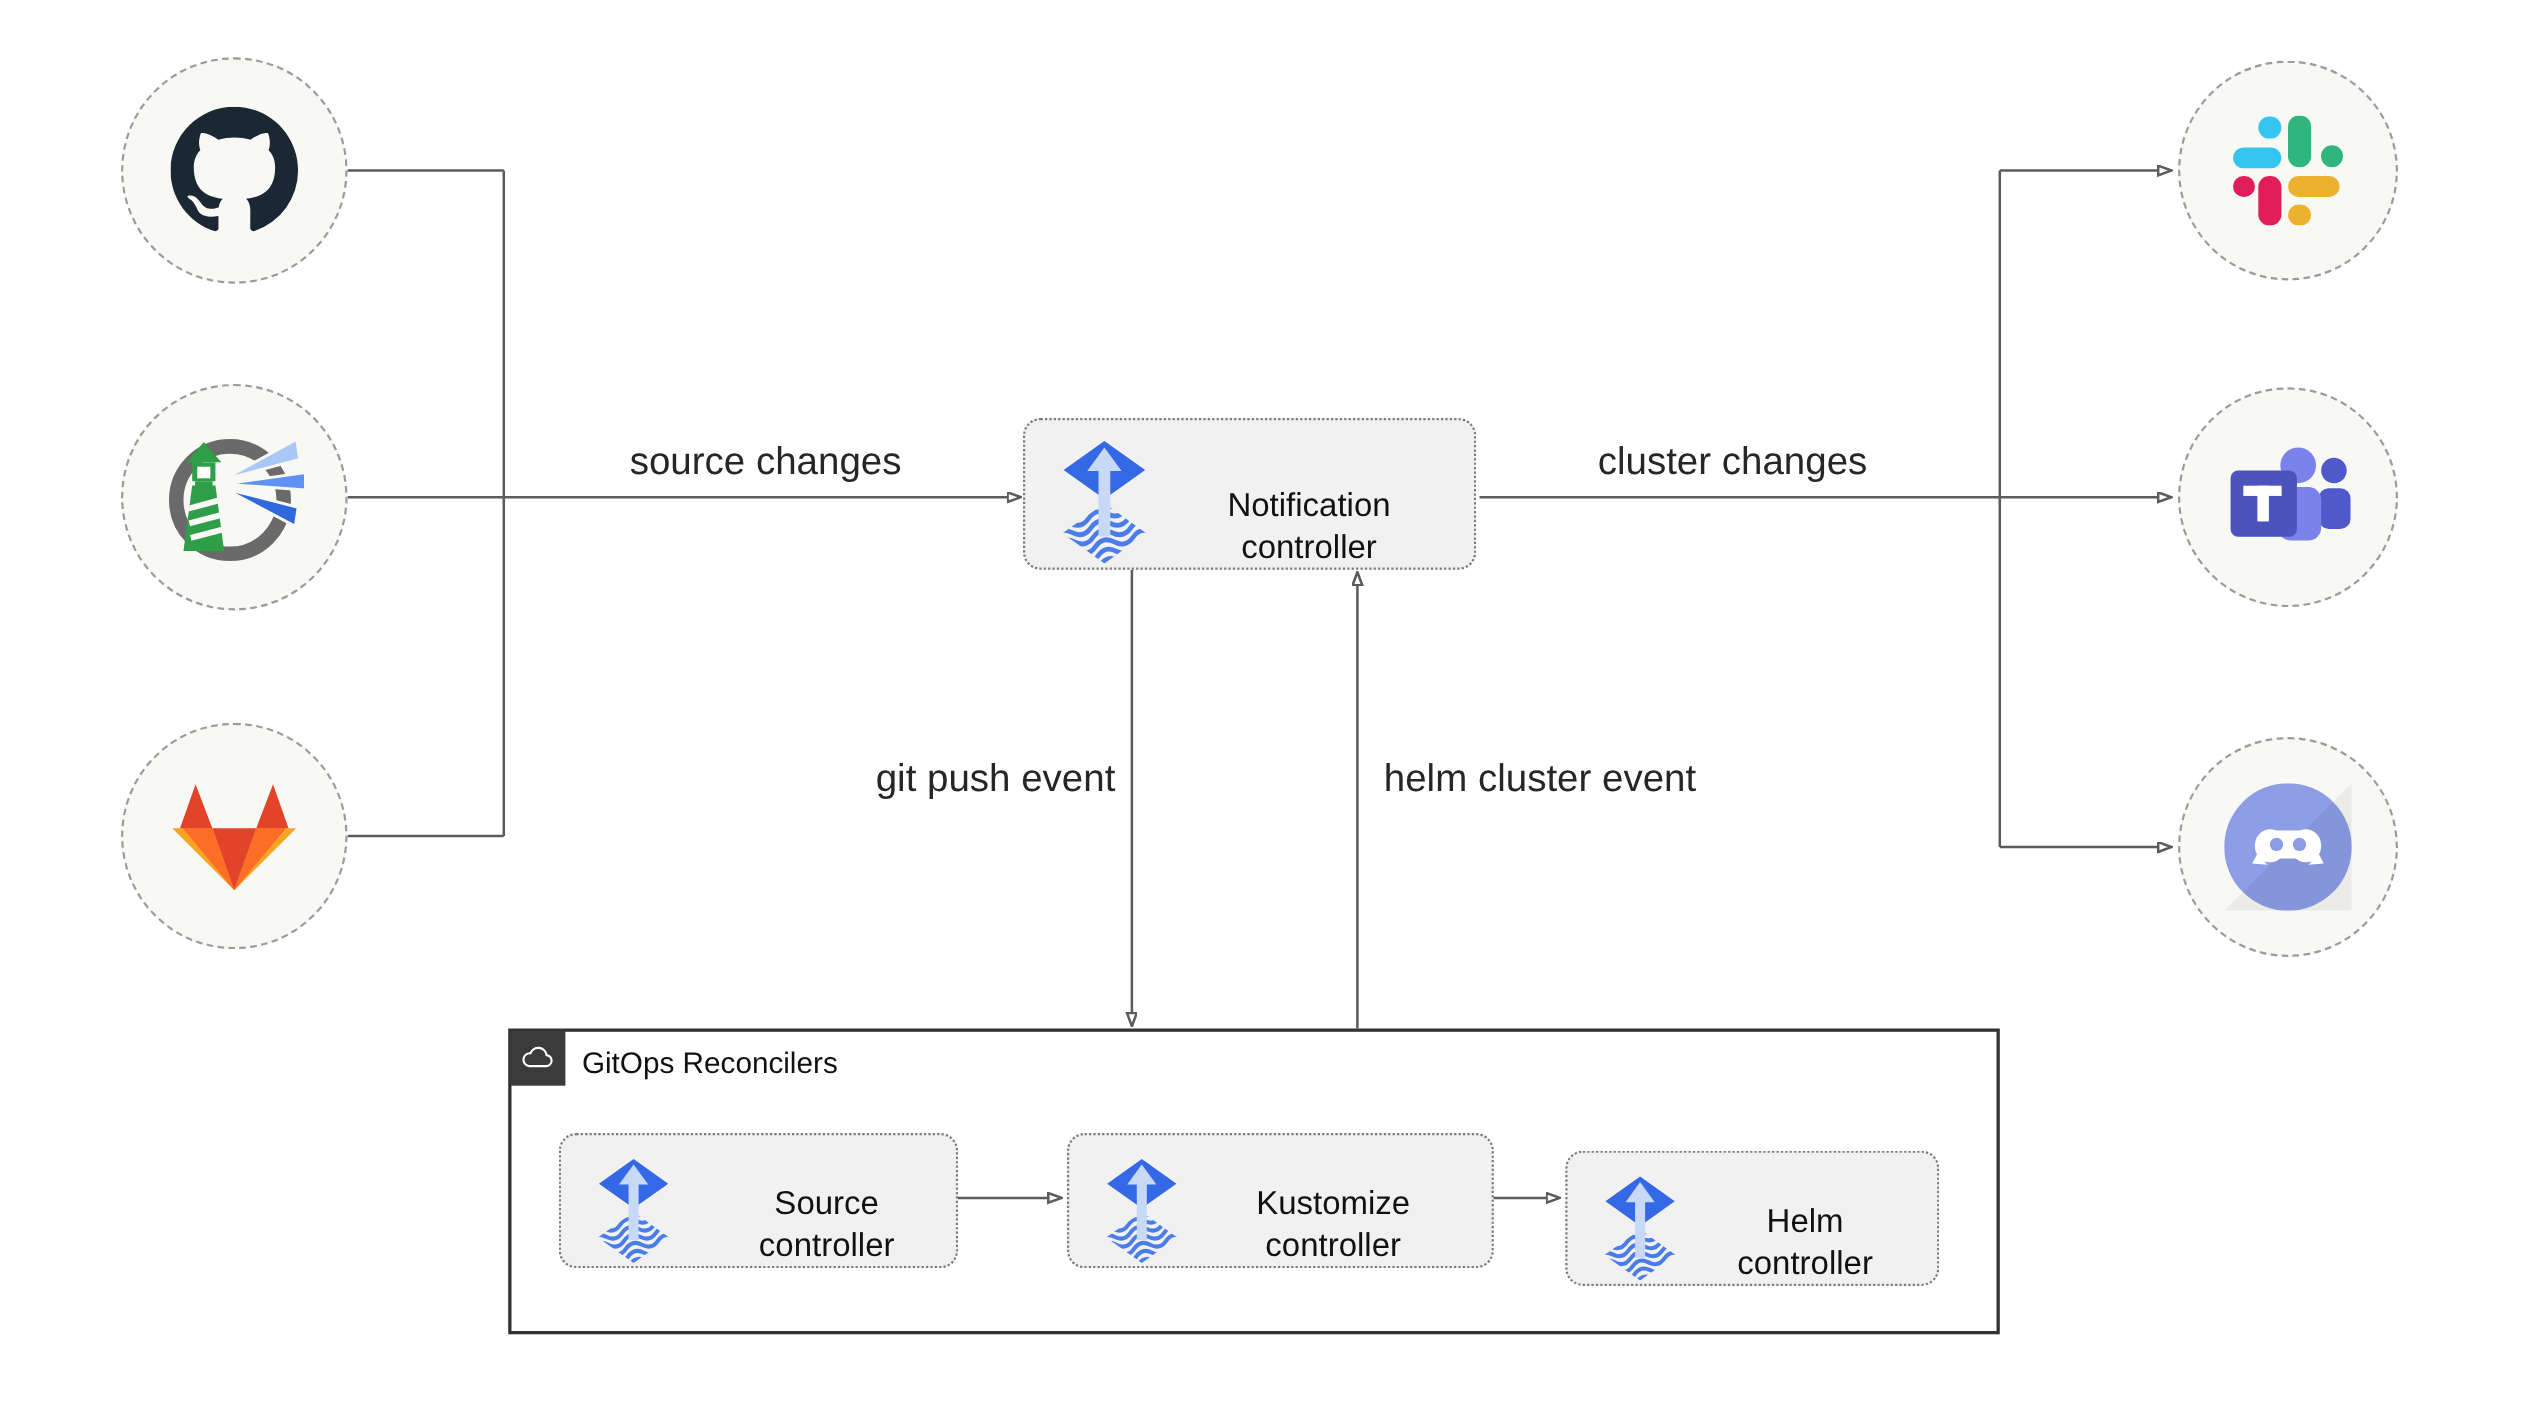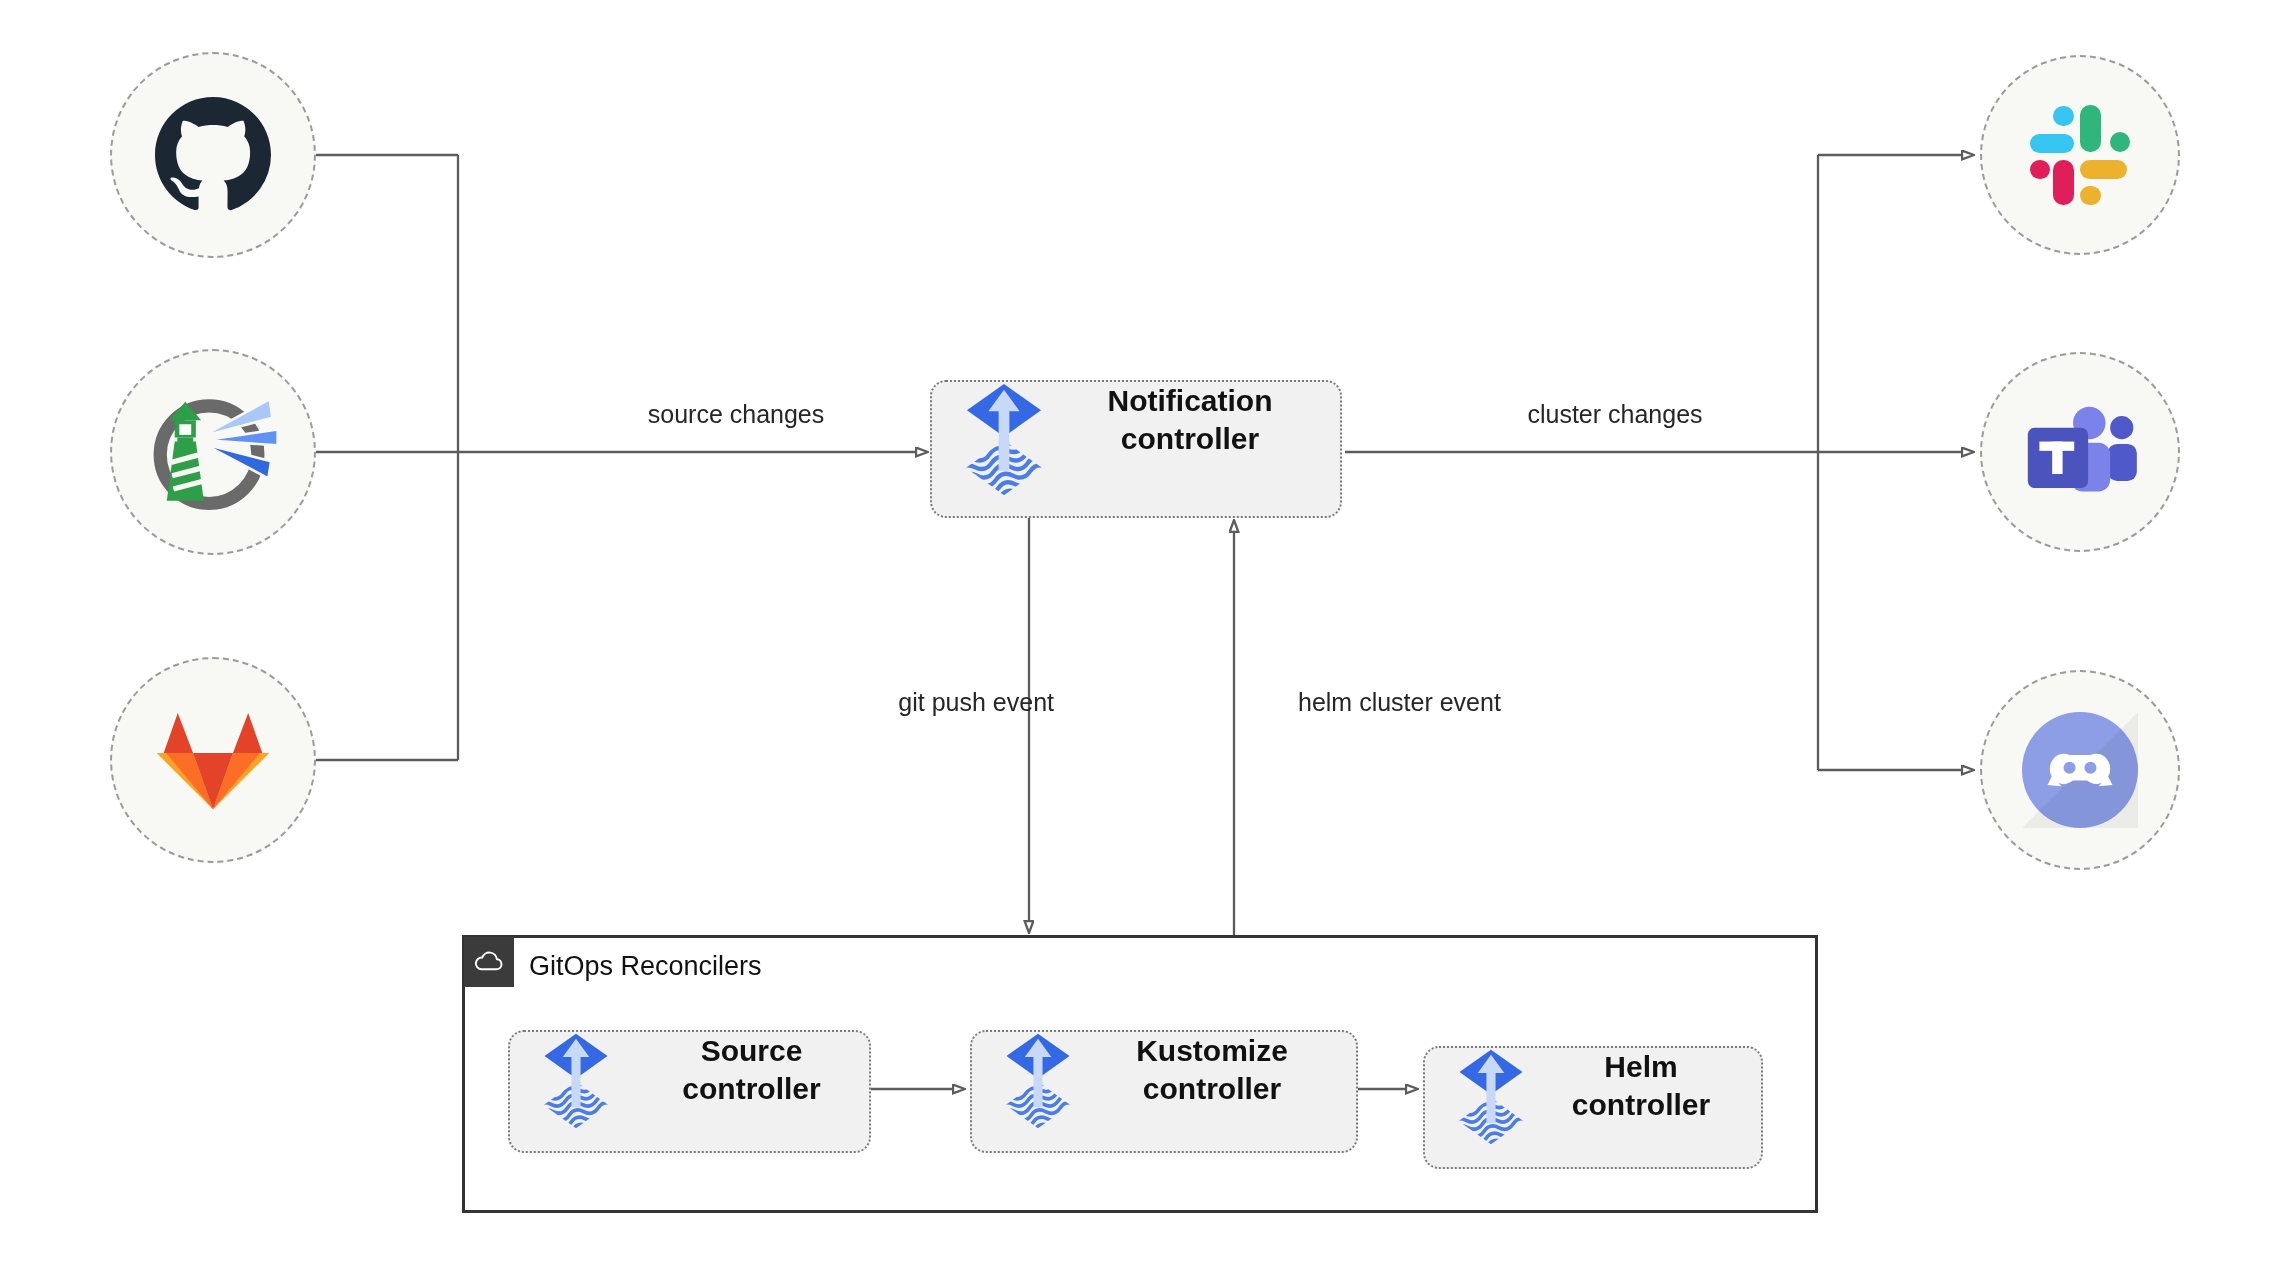--- a/index.html
+++ b/index.html
@@ -14,36 +14,36 @@
     position:absolute; border-radius:50%; box-sizing:border-box;
     background:#f8f8f5; border:2px dashed #9b9b9b;
     display:flex; align-items:center; justify-content:center;
   }
   .circle-node.left  { width:206px; height:206px; }
   .circle-node.right { width:200px; height:200px; }
 
   .ctrl-box {
     position:absolute; box-sizing:border-box;
     background:#f1f1f1; border:2px dotted #7a7a7a; border-radius:16px;
-    display:flex; align-items:flex-start; padding:0 4px 0 32px;font-weight:bold;
+    display:flex; align-items:flex-end; padding:0 4px 0 32px;
   }
   .ctrl-label {
     flex:1; text-align:center; font-size:30px; line-height:1.25;
     color:#111111; white-space:pre-line;
   }
   .flux-icon { flex:0 0 auto; display:flex; align-items:center; }
   .box-notification { left:930px; top:380px; width:412px; height:138px; }
   .box-notification .flux-icon svg { width:80px; height:auto; }
   .box-source    { left:43px;  top:92px; width:363px; height:123px;gap:28px; }
   .box-kustomize { left:505px; top:92px; width:388px; height:123px; }
   .box-helm      { left:958px; top:108px; width:340px; height:123px; }
   .gitops-box .flux-icon svg { width:68px; height:auto; }
 
   .edge-label {
-    position:absolute; font-size:25px; color:#262626; white-space:nowrap;margin-left:40px;
+    position:absolute; font-size:35px; color:#262626; white-space:nowrap;
   }
   .lbl-source-changes  { left:696px;  top:400px; transform:translateX(-50%); }
   .lbl-cluster-changes { left:1575px; top:400px; transform:translateX(-50%); }
   .lbl-git-push        { left:1014px; top:688px; transform:translateX(-100%);text-align:center; }
   .lbl-helm-upgrade    { left:1258px; top:688px; }
 
   .gitops-box {
     position:absolute; left:462px; top:935px; width:1356px; height:278px;
     box-sizing:border-box; border:3px solid #333333; background:transparent;
   }

